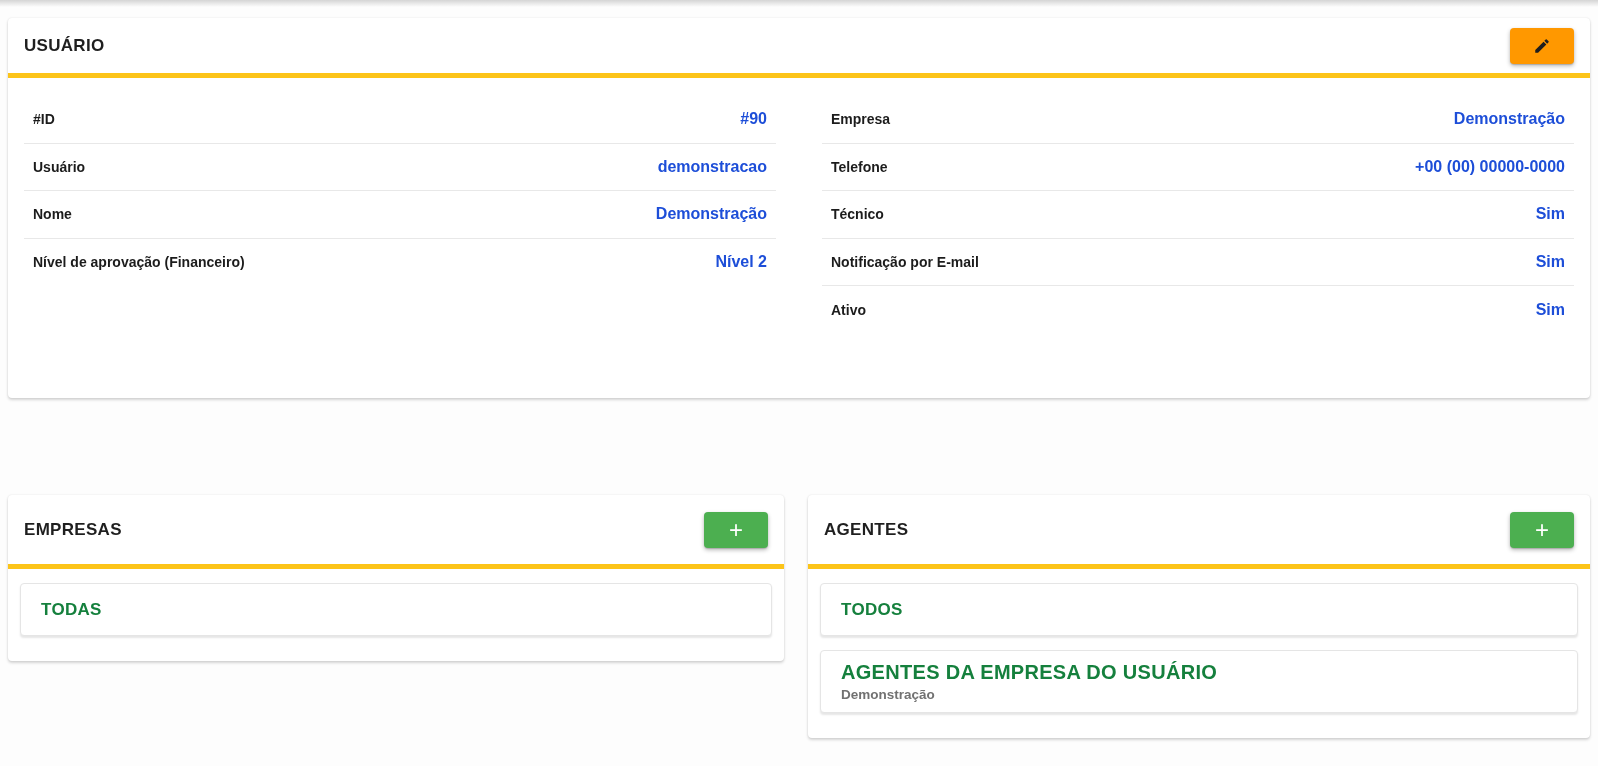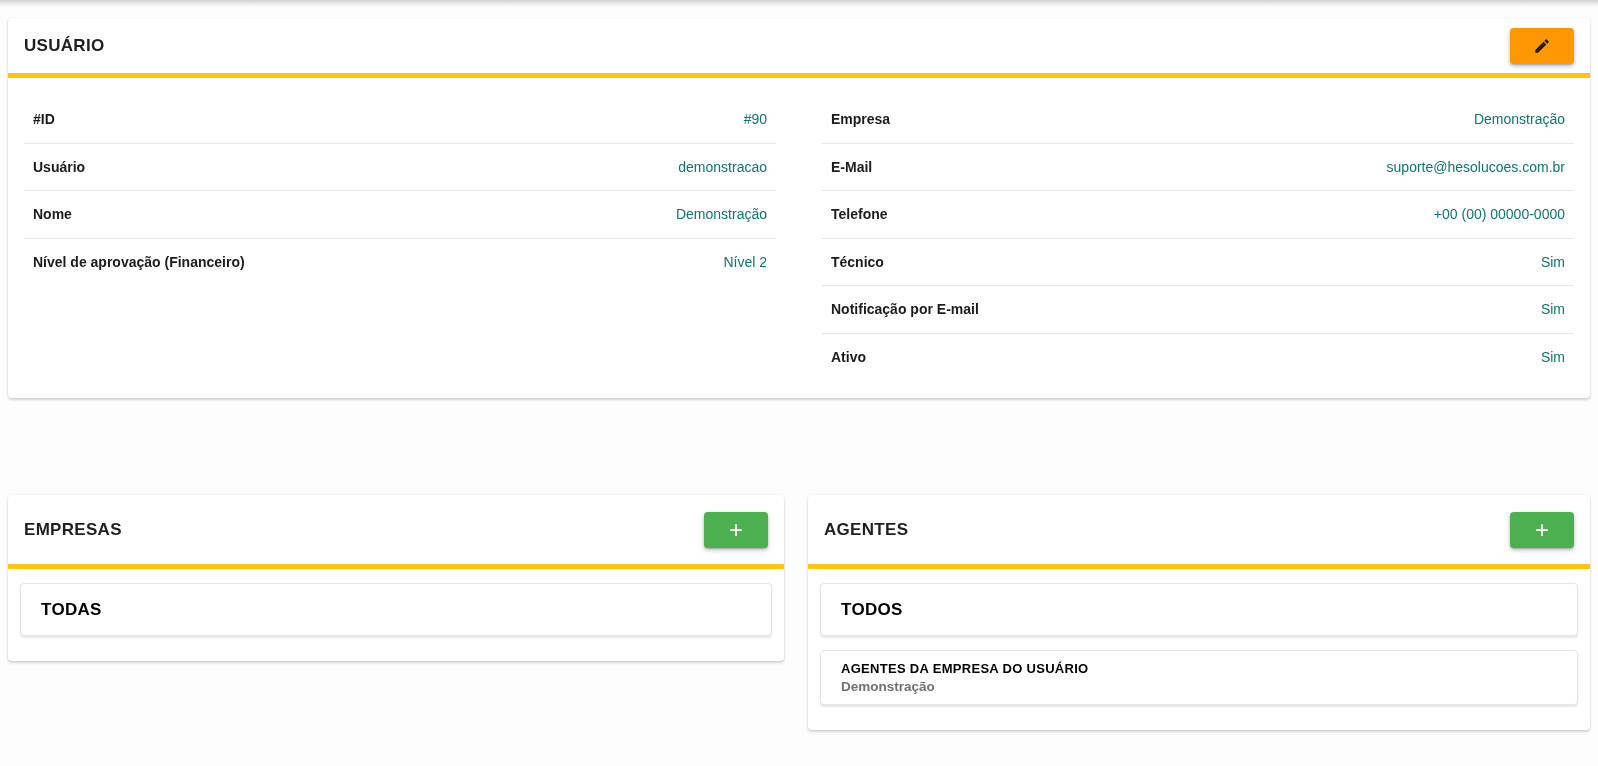--- a/index.html
+++ b/index.html
@@ -63,21 +63,21 @@
   .detail-row {
     height: 47.5px;
     display: flex;
     align-items: center;
     justify-content: space-between;
     padding: 0 9px;
     border-bottom: 1px solid #e8e8e8;
   }
   .detail-row:last-child { border-bottom: none; }
   .detail-label { font-size: 14px; font-weight: bold; color: #1c1c1c; }
-  .detail-value { font-size: 14px; font-weight: normal; color: #0f766e; }
+  .detail-value { font-size: 16px; font-weight: bold; color: #1d4ed8; }
   
   .panels-row {
     display: flex;
     gap: 24px;
     margin: 97px 8px 0 8px;
     align-items: flex-start;
   }
   .panel-empresas { flex: 0 0 776px; }
   .panel-agentes  { flex: 0 0 782px; }
   .panel-header {
@@ -103,23 +103,23 @@
     display: flex;
     flex-direction: column;
     justify-content: center;
     padding: 10px 20px;
     cursor: pointer;
   }
   .item-title {
     font-size: 17px;
     font-weight: bold;
     letter-spacing: 0.3px;
-    color: #000000;
-  }
-  .item-title-lg { font-size: 13px; }
+    color: #15803d;
+  }
+  .item-title-lg { font-size: 20px; }
   .item-subtitle {
     font-size: 13.5px;
     font-weight: bold;
     color: #717171;
     margin-top: 3px;
   }
 </style>
 </head>
 <body>
 
@@ -157,24 +157,20 @@
         <span class="detail-value">Nível 2</span>
       </div>
     </div>
 
     <div class="details-col">
       <div class="detail-row">
         <span class="detail-label">Empresa</span>
         <span class="detail-value">Demonstração</span>
       </div>
       <div class="detail-row">
-        <span class="detail-label">E-Mail</span>
-        <span class="detail-value">suporte@hesolucoes.com.br</span>
-      </div>
-      <div class="detail-row">
         <span class="detail-label">Telefone</span>
         <span class="detail-value">+00 (00) 00000-0000</span>
       </div>
       <div class="detail-row">
         <span class="detail-label">Técnico</span>
         <span class="detail-value">Sim</span>
       </div>
       <div class="detail-row">
         <span class="detail-label">Notificação por E-mail</span>
         <span class="detail-value">Sim</span>

